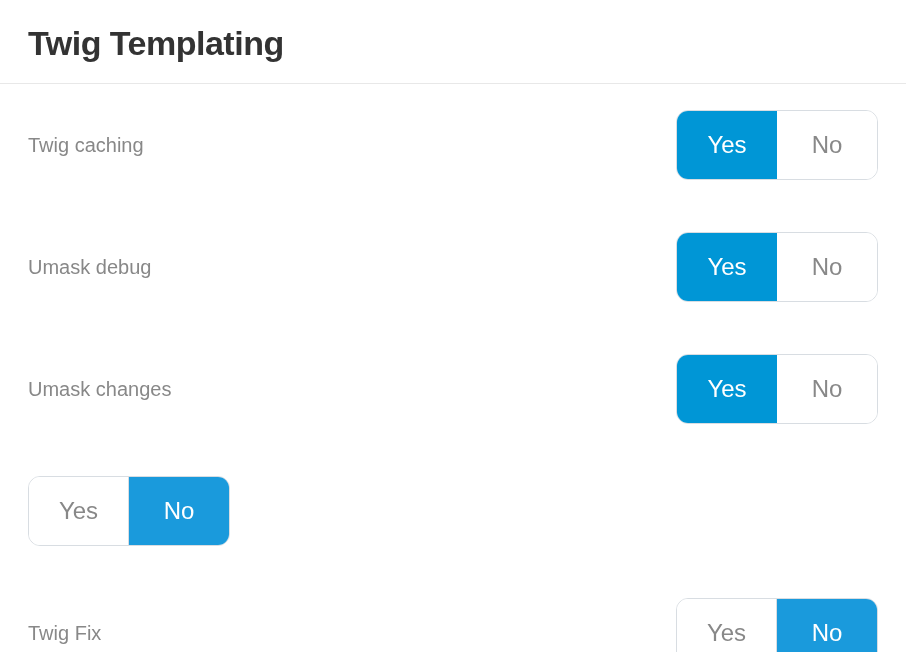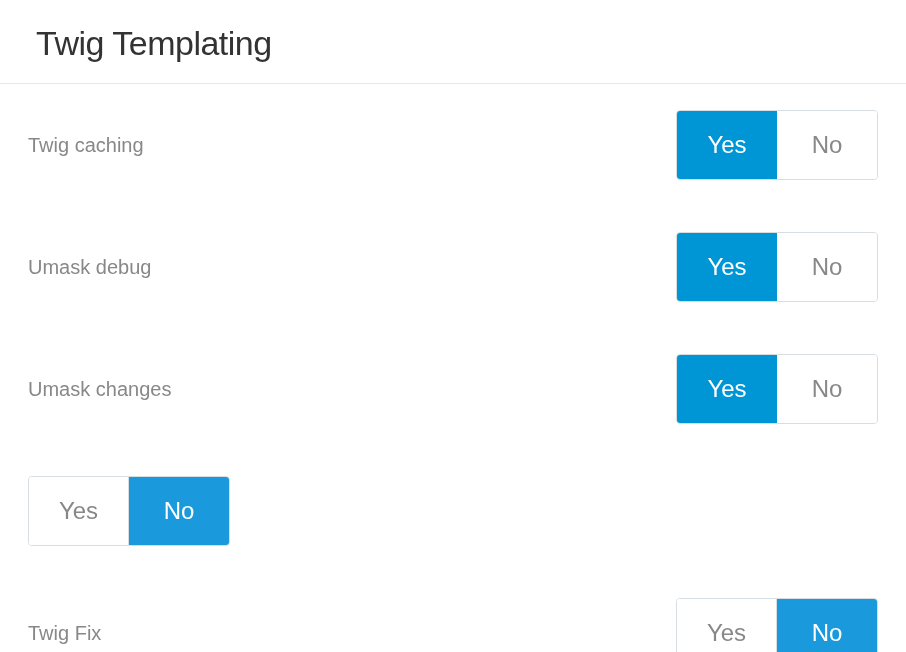--- a/index.html
+++ b/index.html
@@ -9,44 +9,44 @@
     }
     body {
       font-family: -apple-system, BlinkMacSystemFont, "Segoe UI", Helvetica, Arial, sans-serif;
       background: #fff;
       width: 906px;
       height: 652px;
       padding: 0;
     }
     .section-title {
       font-size: 34px;
-      font-weight: 400;
+      font-weight: 700;
       color: #333;
-      padding: 24px 28px 20px 36px;
+      padding: 24px 28px 20px 28px;
       border-bottom: 1px solid #e8e8e8;
       letter-spacing: -0.5px;
     }
     .settings-list {
       padding: 0 28px;
     }
     .setting-row {
       display: flex;
       align-items: center;
       justify-content: space-between;
       padding: 26px 0;
     }
     .setting-label {
       font-size: 20px;
       color: #888;
       font-weight: 400;
     }
     .toggle-group {
       display: flex;
       border: 1px solid #d8dde2;
-      border-radius: 4px;
+      border-radius: 12px;
       overflow: hidden;
       height: 70px;
     }
     .toggle-btn {
       width: 100px;
       display: flex;
       align-items: center;
       justify-content: center;
       font-size: 24px;
       background: #fff;

